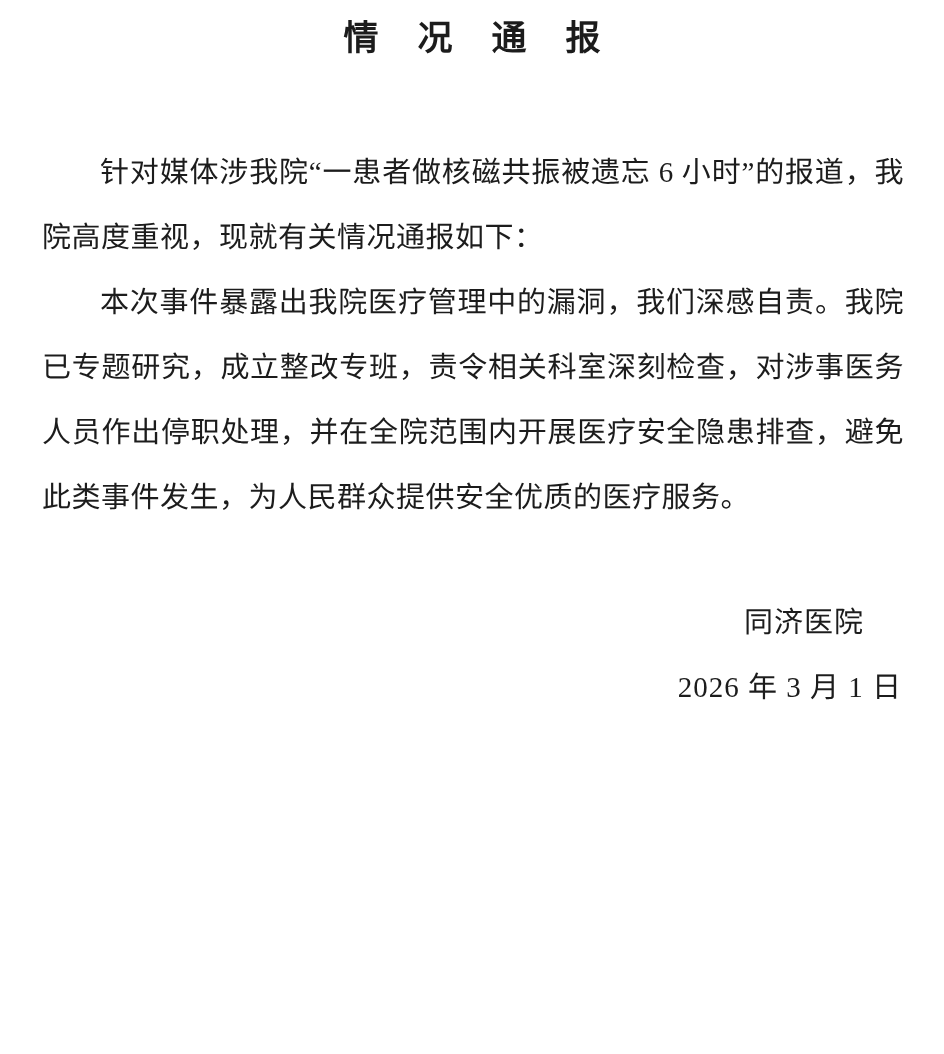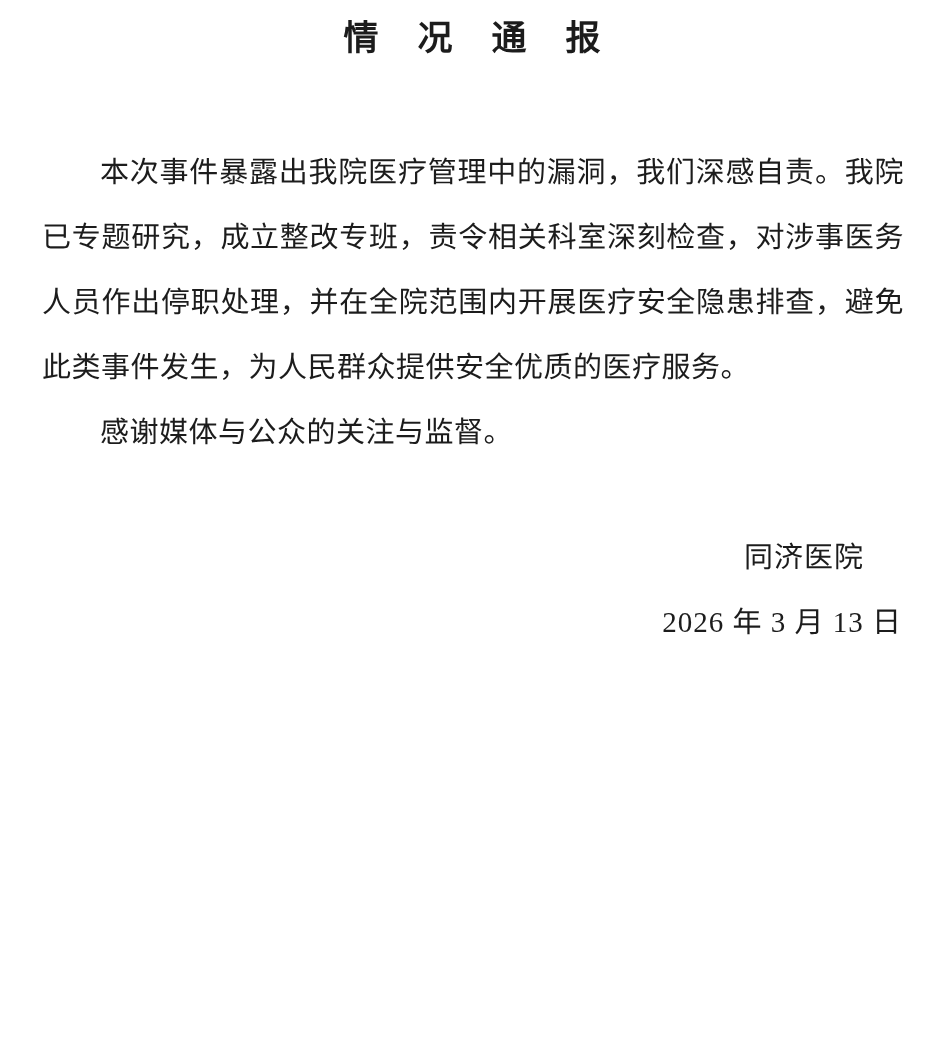--- a/index.html
+++ b/index.html
@@ -56,22 +56,22 @@
   }
 </style>
 </head>
 <body>
 
 <div class="page">
 
   <h1 class="doc-title">情　况　通　报</h1>
 
   <div class="doc-body">
+    <p>针对媒体涉我院“一患者做核磁共振被遗忘 6 小时”的报道，我院高度重视，现就有关情况通报如下：</p>
     <p>本次事件暴露出我院医疗管理中的漏洞，我们深感自责。我院已专题研究，成立整改专班，责令相关科室深刻检查，对涉事医务人员作出停职处理，并在全院范围内开展医疗安全隐患排查，避免此类事件发生，为人民群众提供安全优质的医疗服务。</p>
-    <p>感谢媒体与公众的关注与监督。</p>
   </div>
 
   <div class="sig-block">
     <div class="sig-line sig-name">同济医院</div>
-    <div class="sig-line sig-date">2026 年 3 月 13 日</div>
+    <div class="sig-line sig-date">2026 年 3 月 1 日</div>
   </div>
 
 </div>
 
 </body></html>

